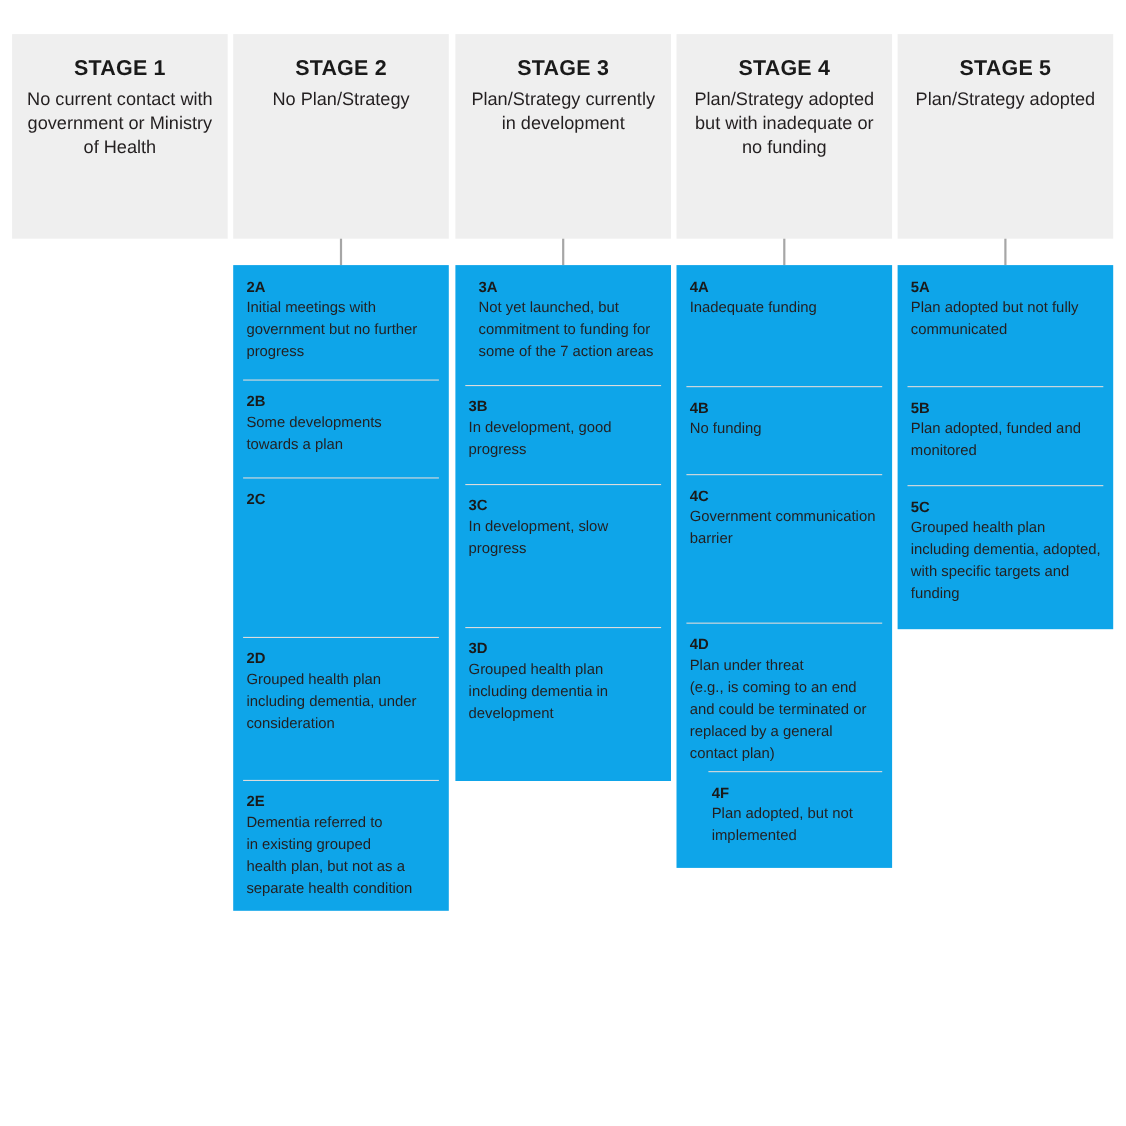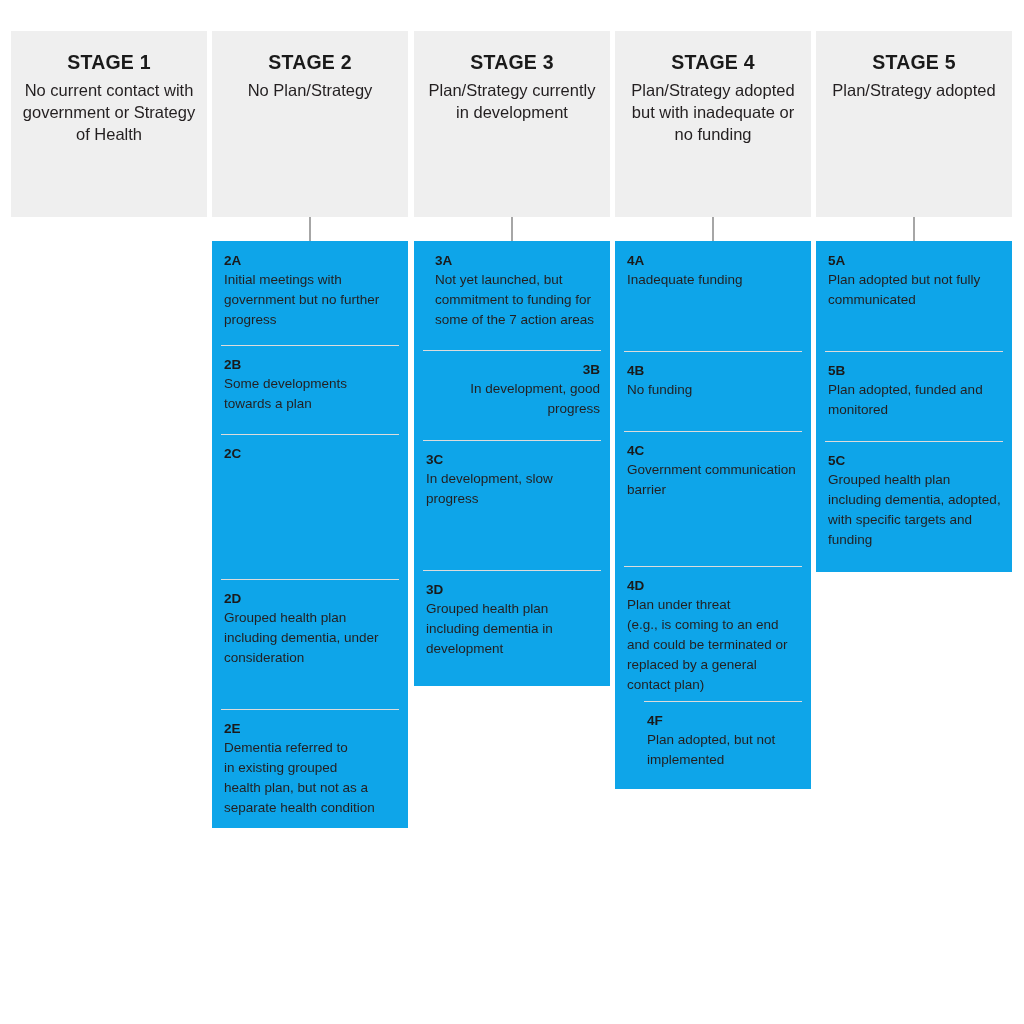--- a/index.html
+++ b/index.html
@@ -102,21 +102,21 @@
     white-space: pre-line;
   }
 </style>
 </head>
 <body>
 
 <div id="diagram">
     <div class="column" style="left: 11px;">
       <div class="stage-header">
         <div class="stage-title">STAGE 1</div>
-        <div class="stage-subtitle">No current contact with government or Strategy of Health</div>
+        <div class="stage-subtitle">No current contact with government or Ministry of Health</div>
       </div>
     </div>
     <div class="column" style="left: 212px;">
       <div class="stage-header">
         <div class="stage-title">STAGE 2</div>
         <div class="stage-subtitle">No Plan/Strategy</div>
       </div>
       <div class="connector" style="left: 97px;"></div>
       <div class="substack">
         <div class="subitem" style="height: 104px;">
@@ -146,29 +146,29 @@
       <div class="stage-header">
         <div class="stage-title">STAGE 3</div>
         <div class="stage-subtitle">Plan/Strategy currently in development</div>
       </div>
       <div class="connector" style="left: 97px;"></div>
       <div class="substack">
         <div class="subitem" style="height: 109px; padding-left: 21px;">
           <div class="sub-code">3A</div>
           <div class="sub-text">Not yet launched, but commitment to funding for some of the 7 action areas</div>
         </div>
-        <div class="subitem" style="height: 90px; text-align: right;">
+        <div class="subitem" style="height: 90px;">
           <div class="sub-code">3B</div>
           <div class="sub-text">In development, good progress</div>
         </div>
         <div class="subitem" style="height: 130px;">
           <div class="sub-code">3C</div>
           <div class="sub-text">In development, slow progress</div>
         </div>
-        <div class="subitem" style="height: 116px;">
+        <div class="subitem" style="height: 140px;">
           <div class="sub-code">3D</div>
           <div class="sub-text">Grouped health plan including dementia in development</div>
         </div>
       </div>
     </div>
     <div class="column" style="left: 615px;">
       <div class="stage-header">
         <div class="stage-title">STAGE 4</div>
         <div class="stage-subtitle">Plan/Strategy adopted but with inadequate or no funding</div>
       </div>

